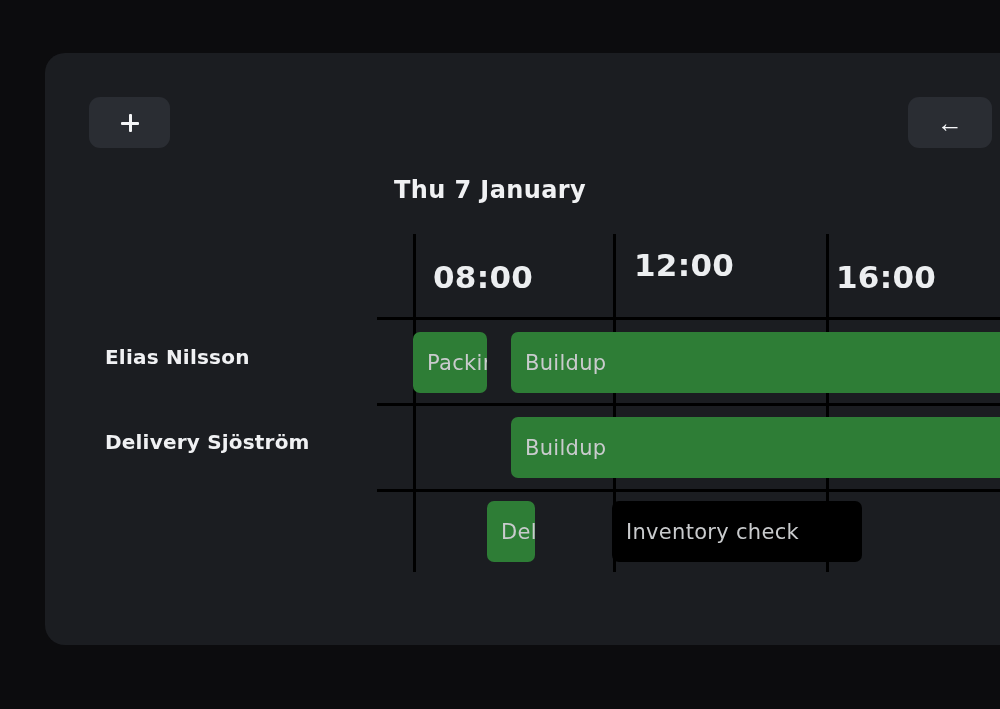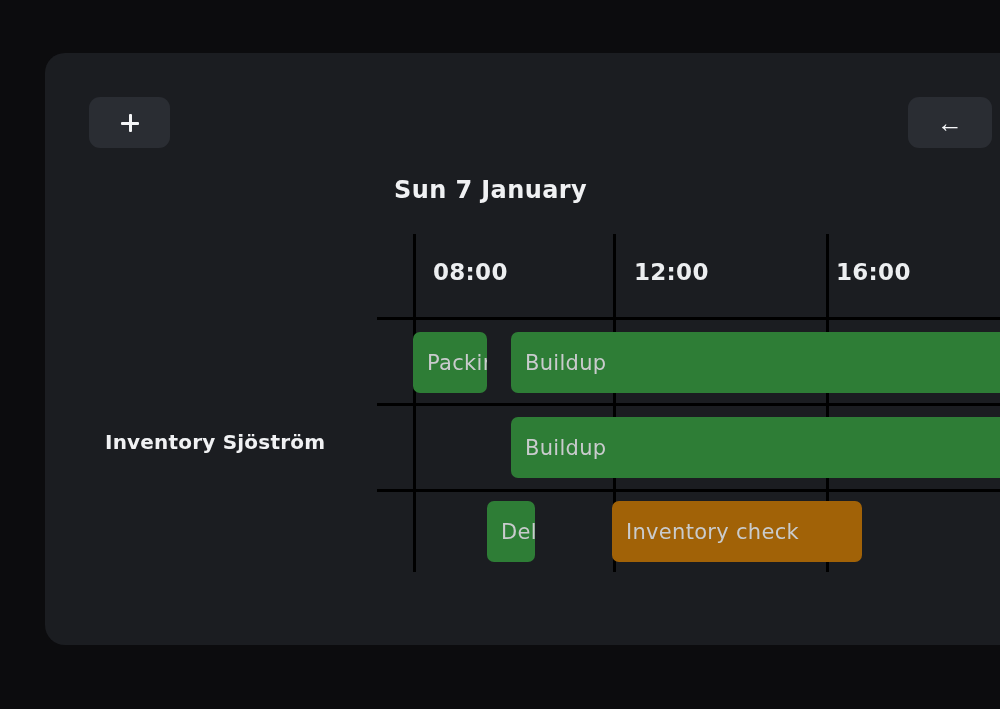--- a/index.html
+++ b/index.html
@@ -118,21 +118,21 @@
     position: absolute;
     left: 377px;
     width: 633px;
     height: 3px;
     background: #000000;
   }
 
   .time-label {
     position: absolute;
     top: 259px;
-    font-size: 23px;
+    font-size: 31px;
     font-weight: 700;
     letter-spacing: 0.3px;
     color: #eceef0;
     white-space: nowrap;
   }
 
   .row-name {
     position: absolute;
     left: 105px;
     font-size: 20px;
@@ -168,45 +168,46 @@
   <div class="panel">
 
     <button class="tool-btn btn-add" style="left:44px; top:44px;">
       <span class="plus-icon"></span>
     </button>
 
     <button class="tool-btn btn-back" style="left:863px; top:44px;">
       <span class="icon-glyph" style="font-size:26px;">←</span>
     </button>
 
-    <div class="date-title" style="left:349px; top:123px;">Sun 7 January</div>
+    <div class="date-title" style="left:349px; top:123px;">Thu 7 January</div>
 
     <div class="grid" id="grid">
         <div class="vline" style="left: 368px; top: 181px;"></div>
         <div class="vline" style="left: 568px; top: 181px;"></div>
         <div class="vline" style="left: 781px; top: 181px;"></div>
         <div class="hline" style="top: 264px; left: 332px;"></div>
         <div class="hline" style="top: 350px; left: 332px;"></div>
         <div class="hline" style="top: 436px; left: 332px;"></div>
         <div class="time-label" style="left: 388px; top: 206px;">08:00</div>
-        <div class="time-label" style="left: 589px; top: 206px; text-align: right;">12:00</div>
+        <div class="time-label" style="left: 589px; top: 194px; text-align: right;">12:00</div>
         <div class="time-label" style="left: 791px; top: 206px; text-align: center;">16:00</div>
+        <div class="row-name" style="left: 60px; top: 292px;">Elias Nilsson</div>
         <div class="bar" style="left: 368px; top: 279px; width: 74px; height: 61px; background: rgb(46, 125, 54);">
           <span class="bar-label">Packing</span>
         </div>
         <div class="bar" style="left: 466px; top: 279px; width: 520px; height: 61px; background: rgb(46, 125, 54);">
           <span class="bar-label">Buildup</span>
         </div>
-        <div class="row-name" style="left: 60px; top: 377px;">Inventory Sjöström</div>
+        <div class="row-name" style="left: 60px; top: 377px;">Delivery Sjöström</div>
         <div class="bar" style="left: 466px; top: 364px; width: 520px; height: 61px; background: rgb(46, 125, 54);">
           <span class="bar-label">Buildup</span>
         </div>
         <div class="bar" style="left: 442px; top: 448px; width: 48px; height: 61px; background: rgb(46, 125, 54);">
           <span class="bar-label">Delivery</span>
         </div>
-        <div class="bar" style="left: 567px; top: 448px; width: 250px; height: 61px; background: #a16207;">
+        <div class="bar" style="left: 567px; top: 448px; width: 250px; height: 61px; background: #000000;">
           <span class="bar-label">Inventory check</span>
         </div>
       </div>
 
   </div>
 
 </div>
 
 </body></html>

